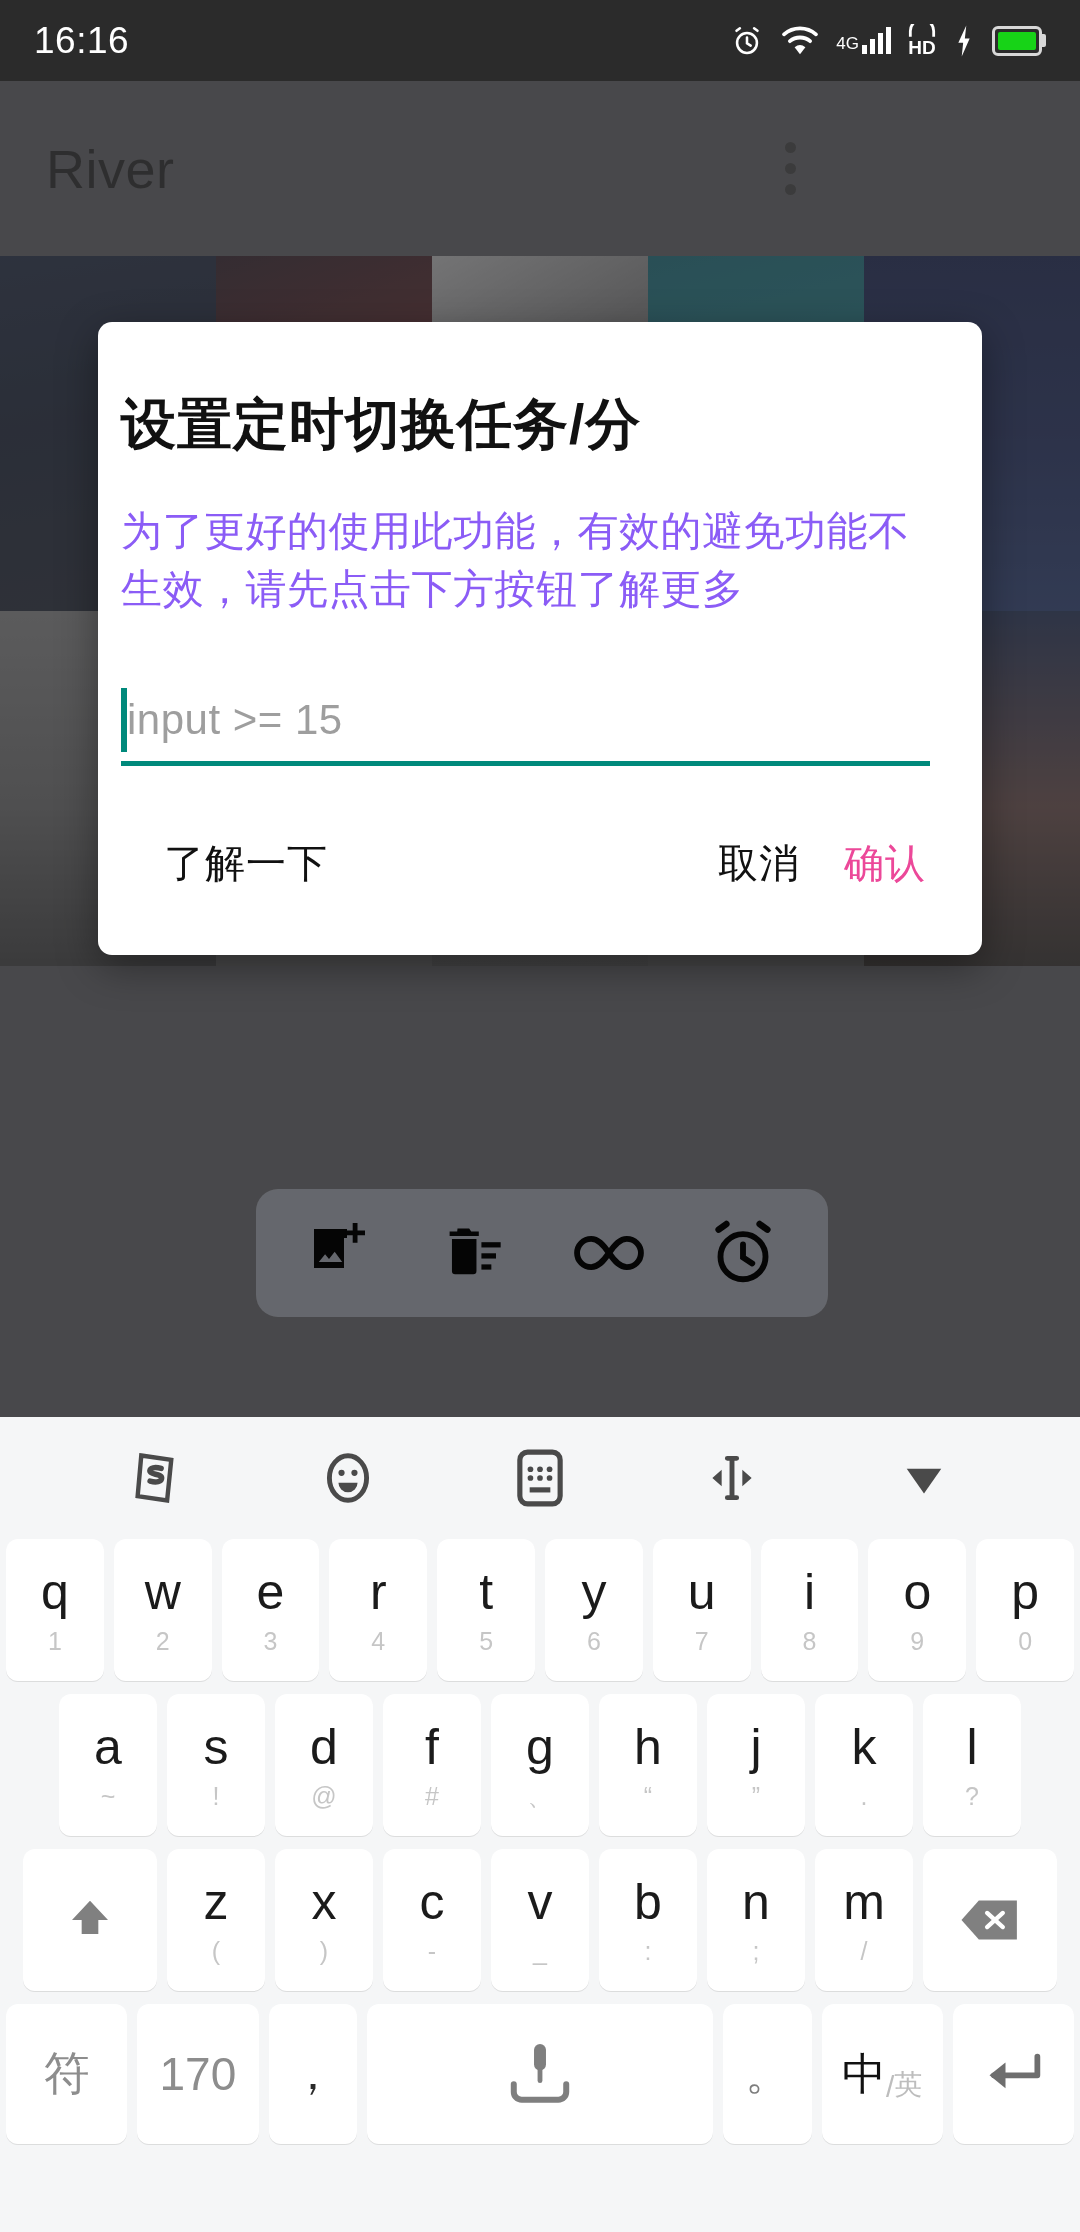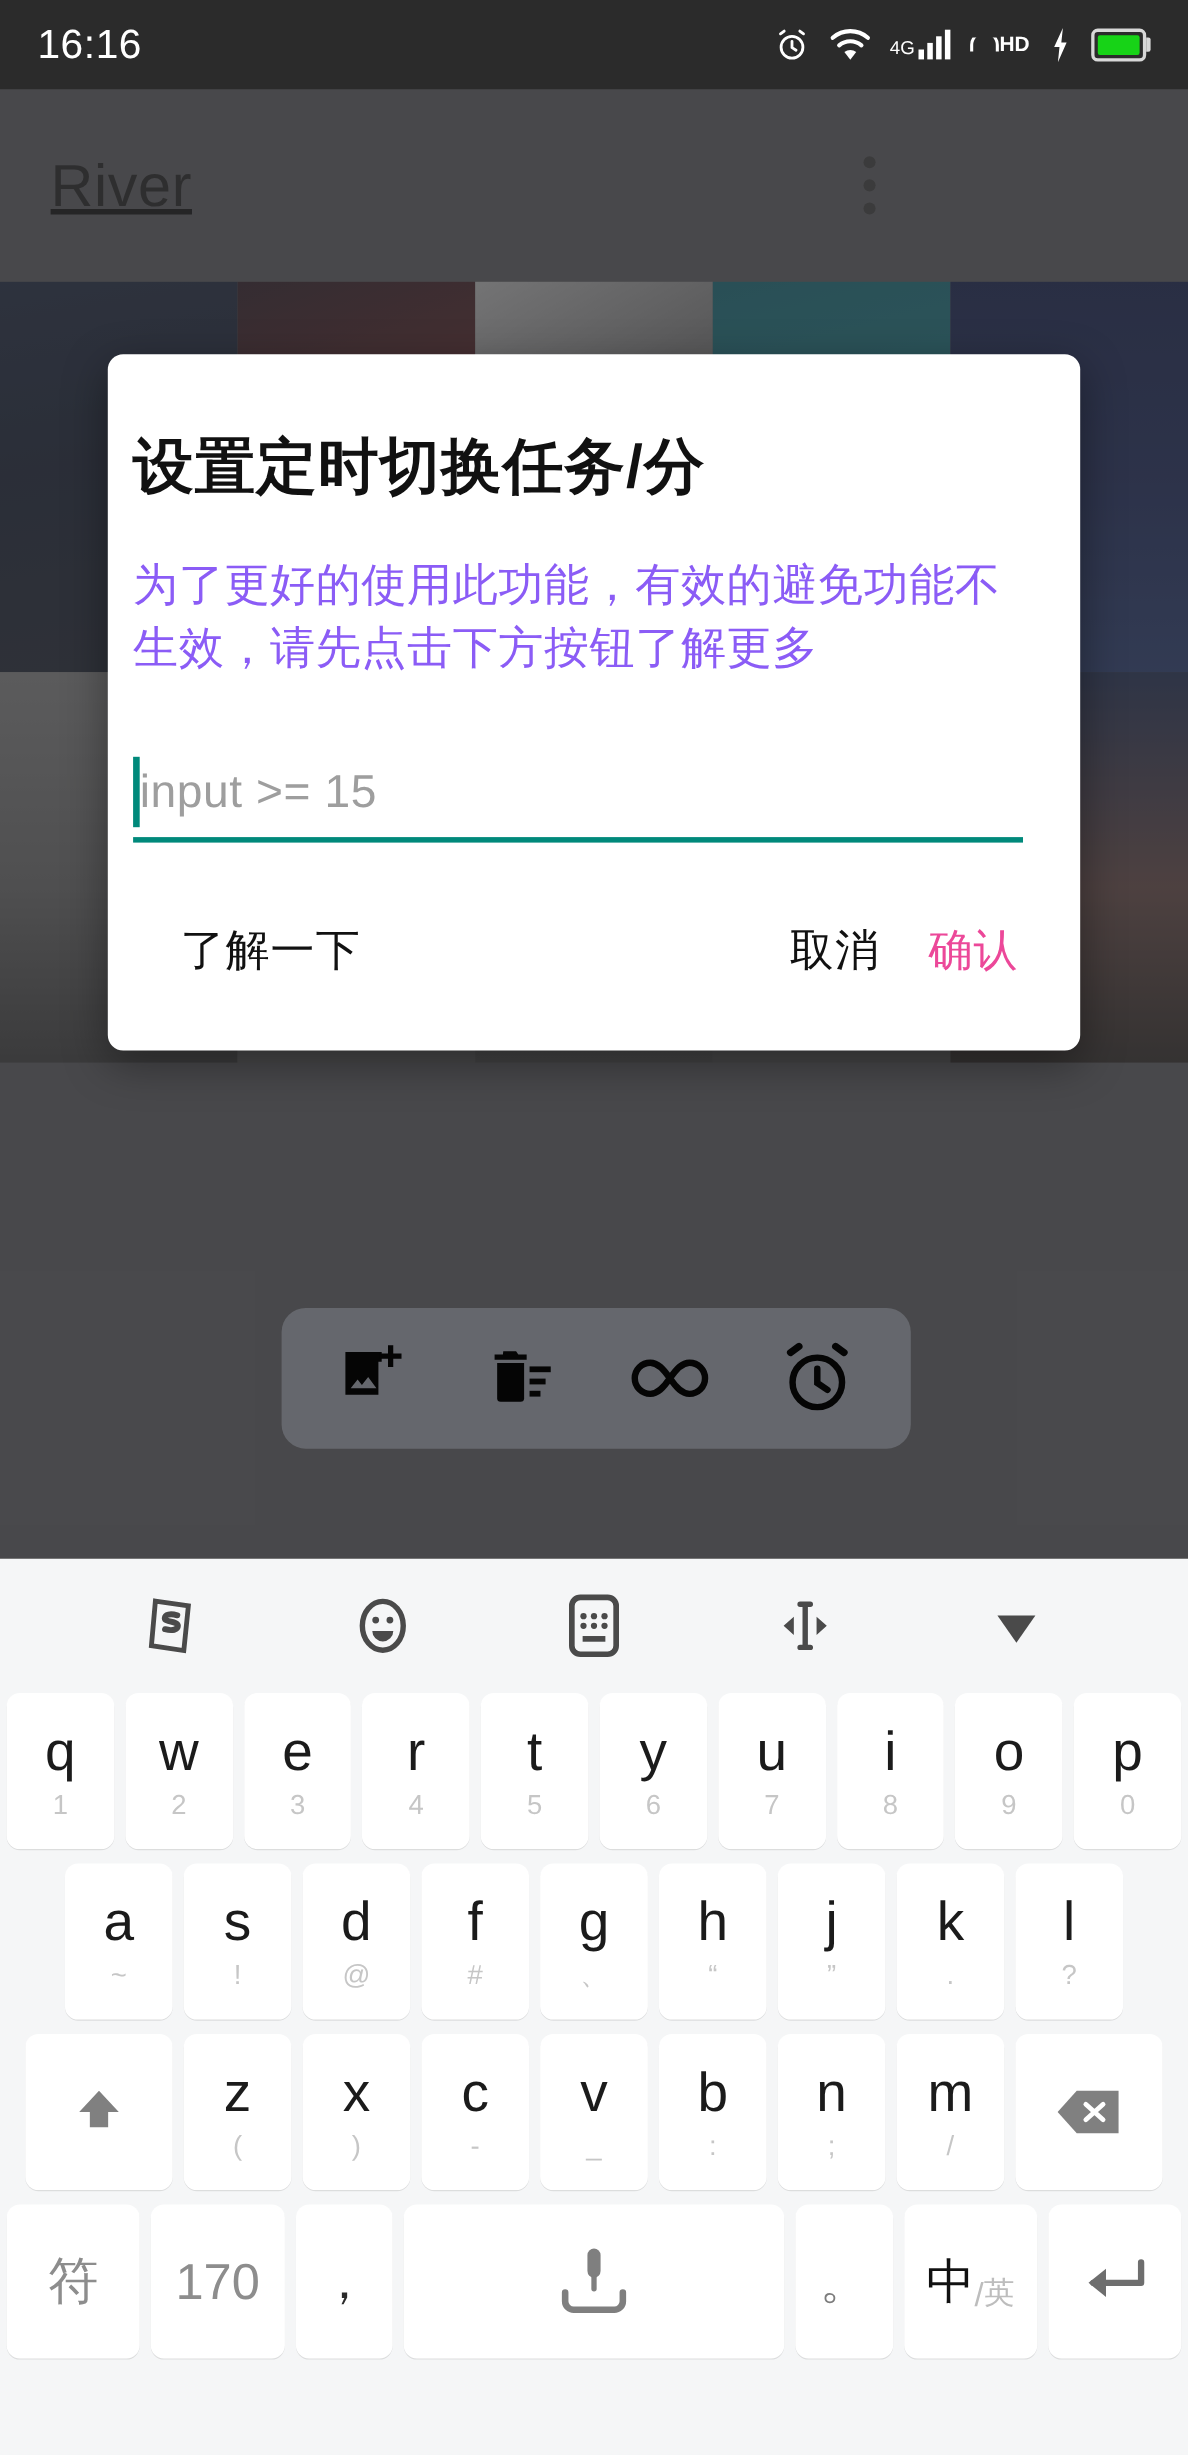--- a/index.html
+++ b/index.html
@@ -20,21 +20,21 @@
   }
   #status-time { font-size: 37px; letter-spacing: 0.5px; font-weight: 400; }
   #status-icons { display: flex; align-items: center; gap: 17px; justify-content: flex-end; }
   .sicon { display: block; }
 
   
   #app-bg { position: absolute; top: 81px; left: 0; width: 1080px; height: 1336px; background: #5e5e62; }
   #appbar {
     position: absolute; top: 81px; left: 0; width: 856px; height: 175px;
     display: flex; align-items: center; justify-content: space-between;
-    padding: 0 44px 0 46px; z-index: 12; text-decoration: underline;
+    padding: 0 44px 0 46px; z-index: 12;
   }
   #appbar-title { font-size: 54px; color: #1a1a1a; font-weight: 400; letter-spacing: 0.5px; }
   #overflow-menu { display: flex; flex-direction: column; gap: 10px; align-items: center; padding: 14px 16px; cursor: pointer; }
   #overflow-menu span { width: 11px; height: 11px; border-radius: 50%; background: #3b3b3b; display: block; }
 
   
   #photo-grid {
     position: absolute; top: 256px; left: 0; width: 1080px; height: 930px;
     display: grid; grid-template-columns: repeat(5, 1fr); grid-auto-rows: 355px;
     z-index: 5; overflow: hidden;
@@ -197,21 +197,21 @@
         <path fill="none" stroke="#fff" stroke-width="2.4" stroke-linecap="round" d="M5.6 10.1a10 10 0 0 1 12.8 0"></path>
         <path fill="none" stroke="#fff" stroke-width="2.4" stroke-linecap="round" d="M1.9 5.8a15.4 15.4 0 0 1 20.2 0"></path>
       </svg>
       <div style="display:flex;align-items:flex-end;gap:3px;">
         <span style="font-size:17px;line-height:1;margin-bottom:2px;">4G</span>
         <span style="display:inline-block;width:5px;height:9px;background:#fff;"></span>
         <span style="display:inline-block;width:5px;height:15px;background:#fff;"></span>
         <span style="display:inline-block;width:5px;height:21px;background:#fff;"></span>
         <span style="display:inline-block;width:5px;height:27px;background:#fff;"></span>
       </div>
-      <div style="display:flex;flex-direction:row;align-items:center;">
+      <div style="display:flex;flex-direction:column;align-items:center;">
         <svg width="28" height="14" viewBox="0 0 24 12">
             <path fill="none" stroke="#fff" stroke-width="2.4" d="M2 11V6a10 10 0 0 1 20 0v5"></path>
           </svg>
         <span style="font-size:19px;line-height:1;font-weight:700;">HD</span>
       </div>
       <svg class="sicon" width="22" height="34" viewBox="0 0 12 24">
         <path fill="#fff" d="M7.6 1 2 13.2h3.4L4.4 23 10 10.3H6.6L7.6 1z"></path>
       </svg>
       <div style="display:flex;align-items:center;">
         <div style="width:50px;height:30px;border:3px solid #d8d8d8;border-radius:6px;padding:3px;">

